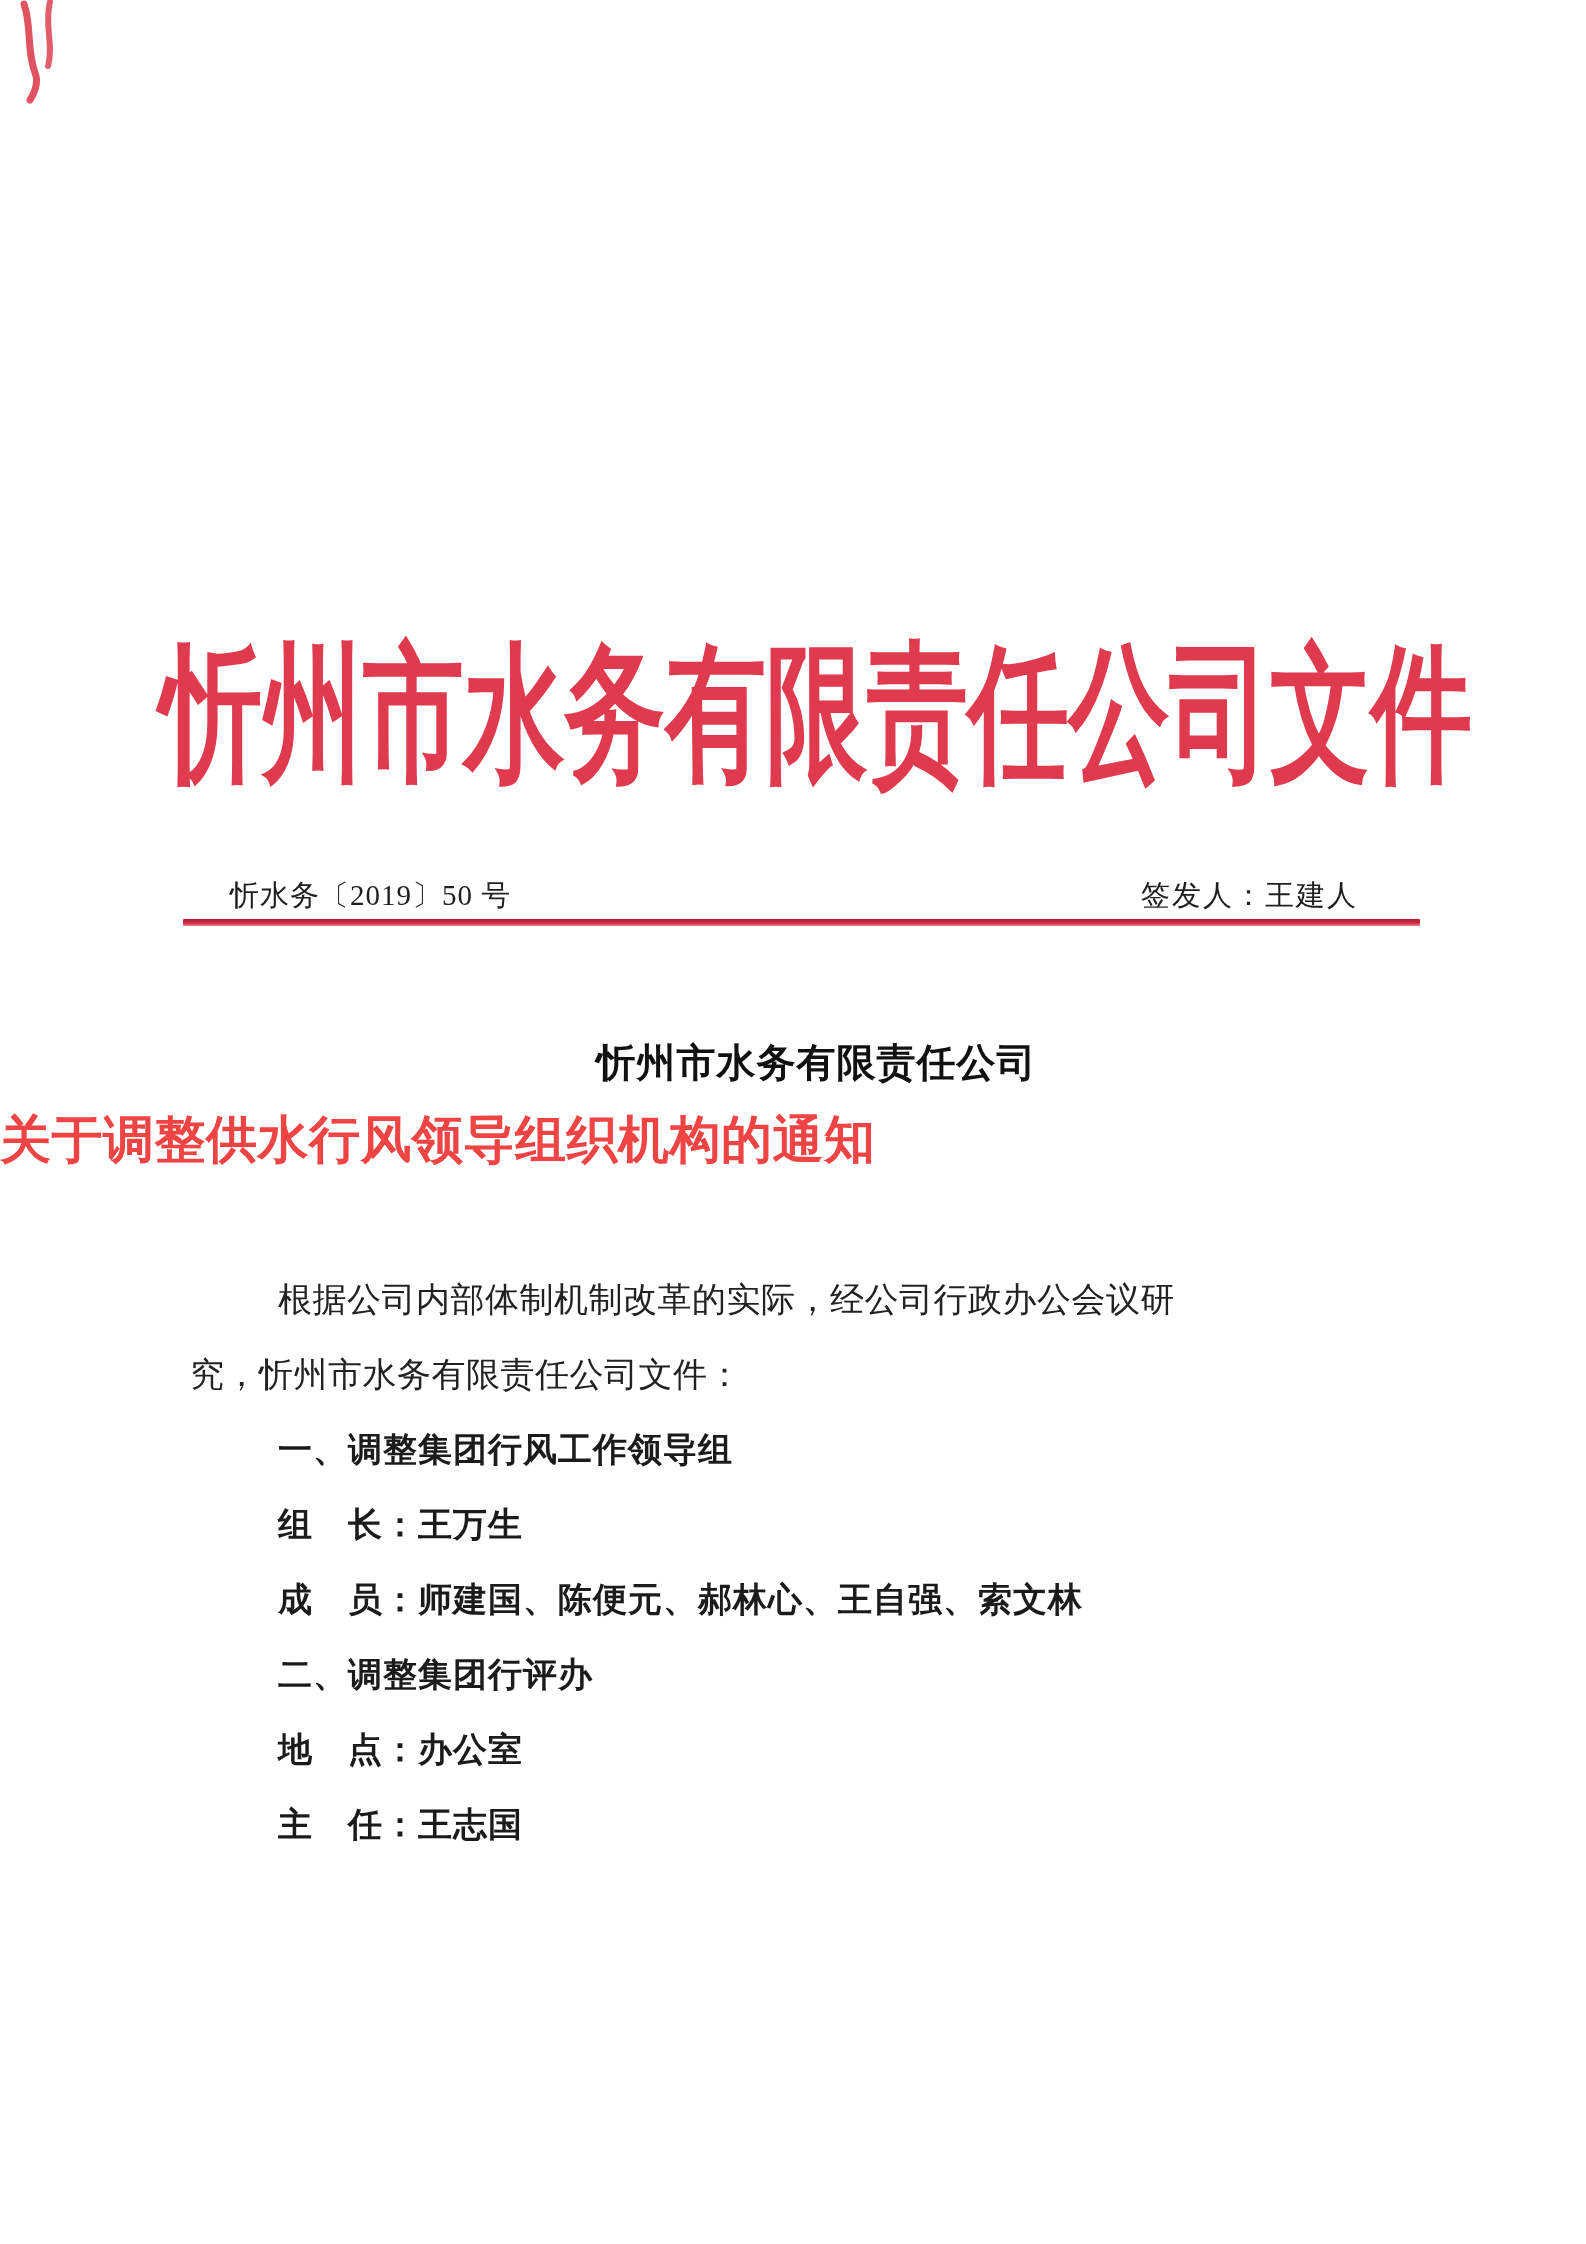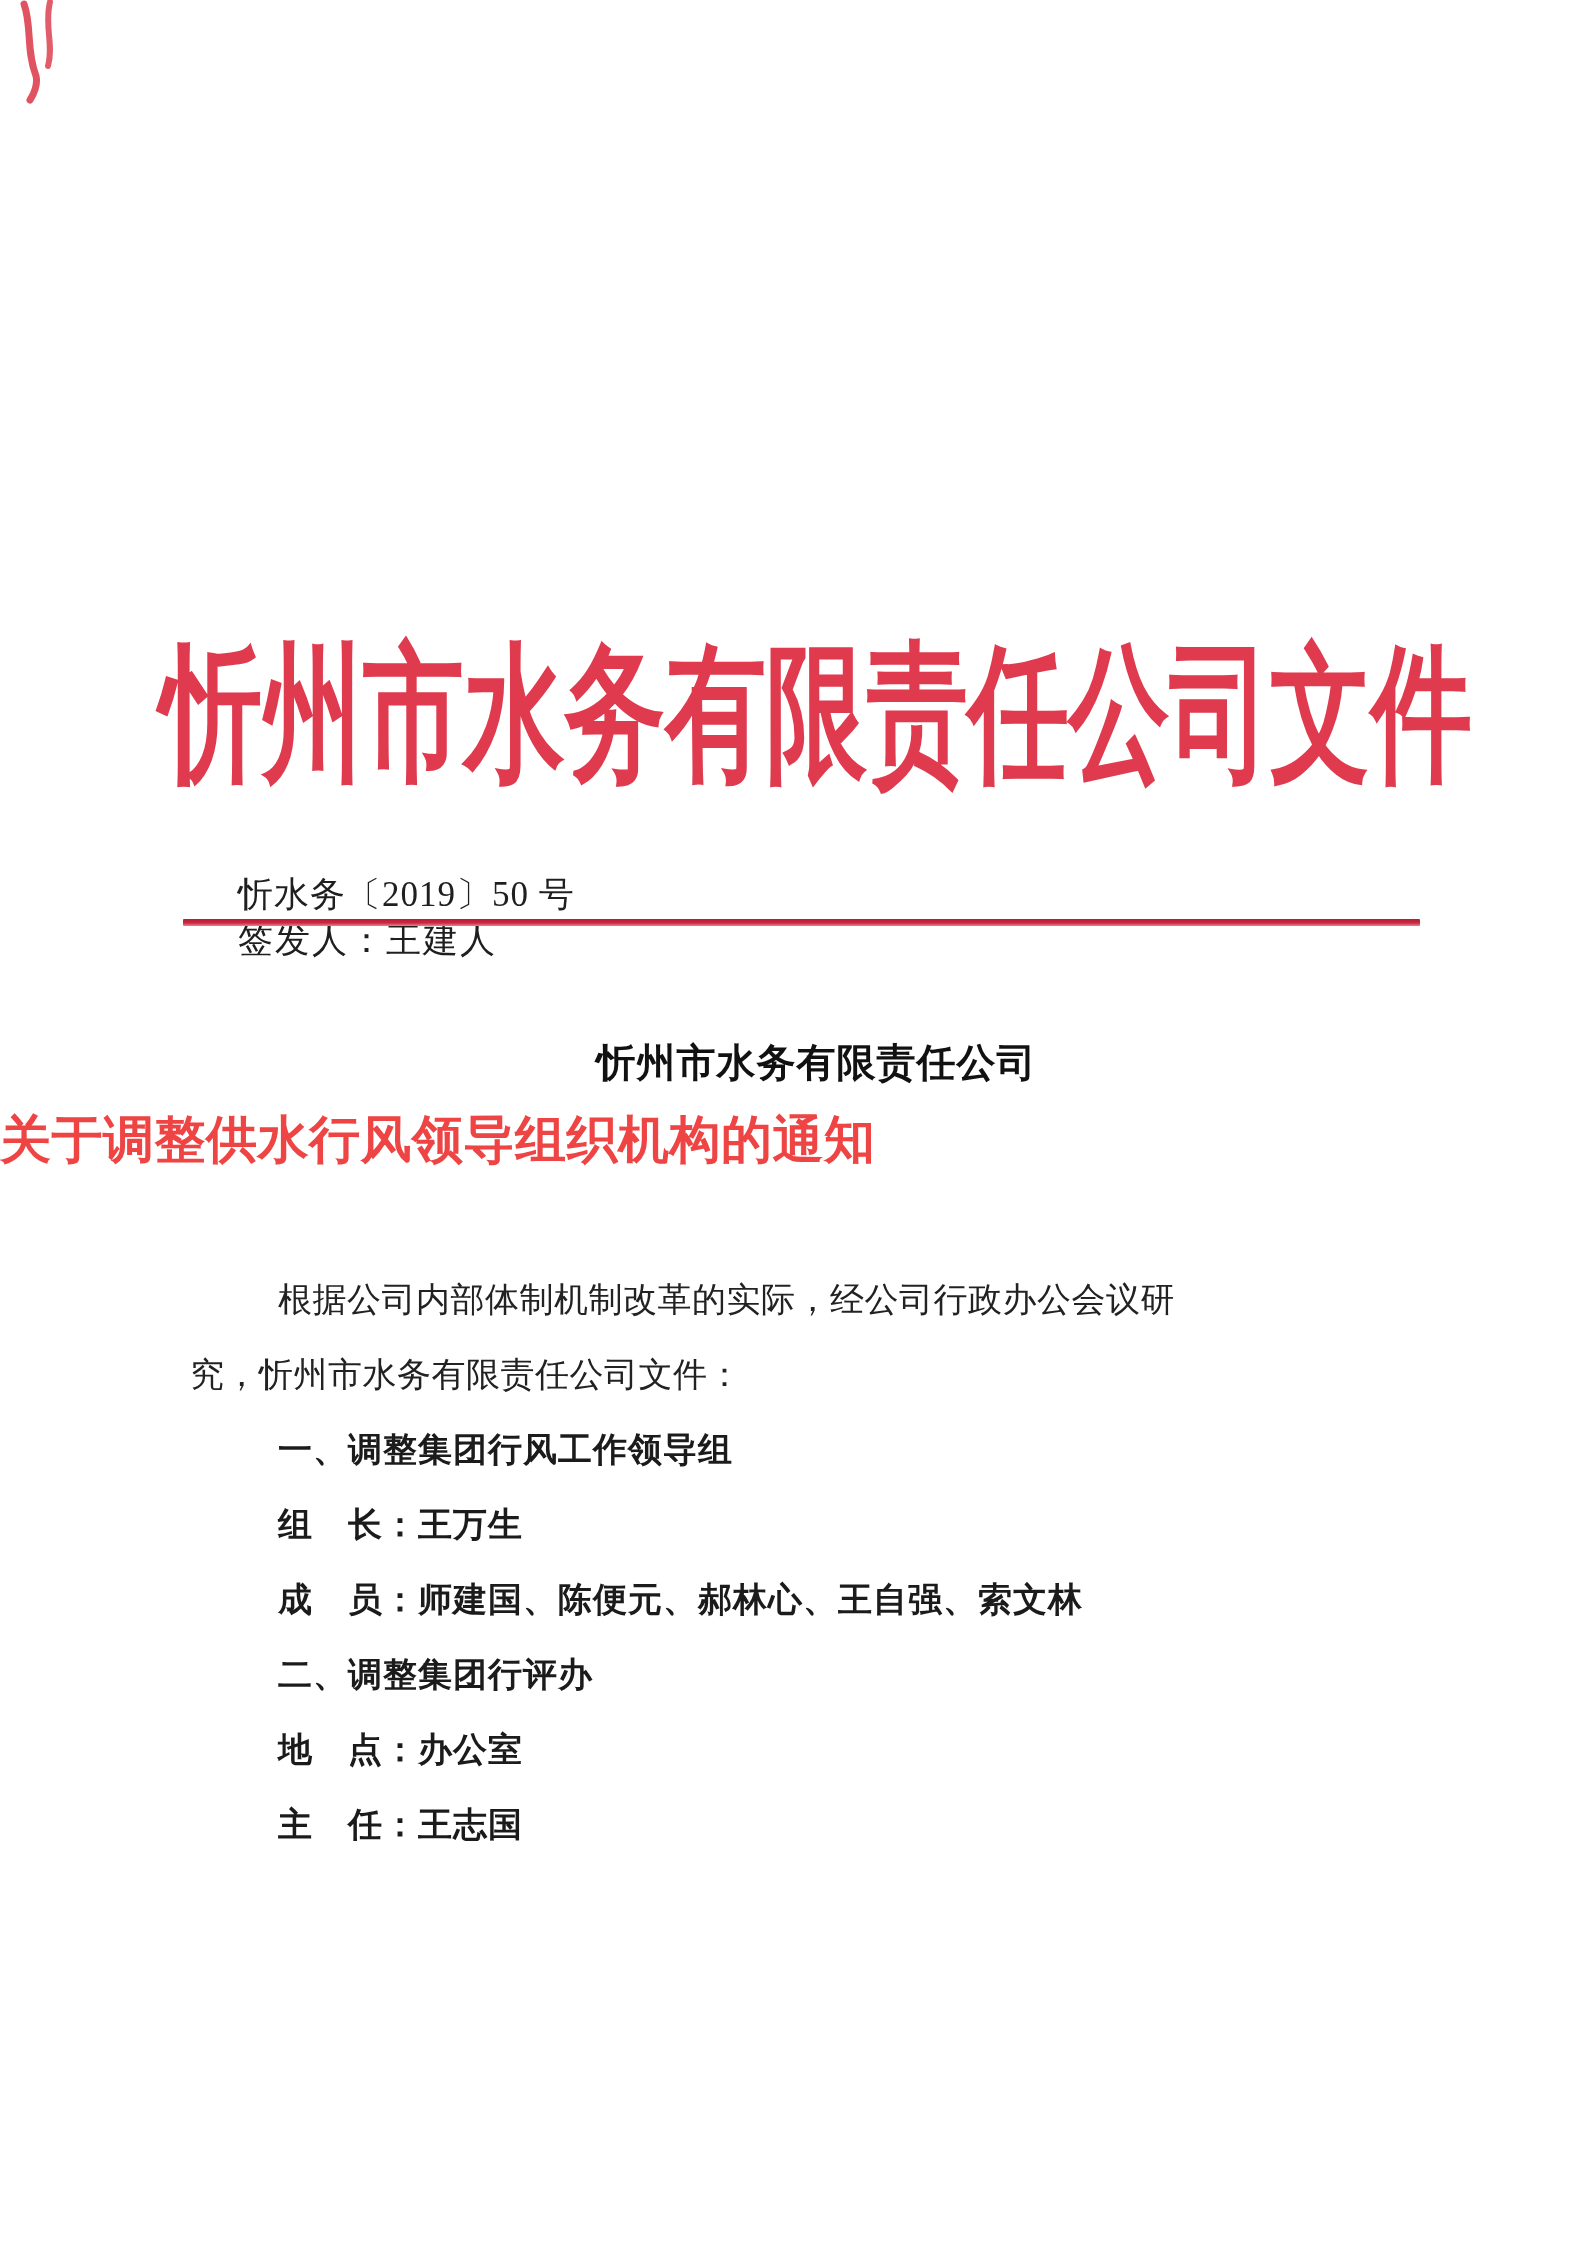--- a/index.html
+++ b/index.html
@@ -38,34 +38,33 @@
     color: #df3a4e;
     transform: scale(0.96, 1.42);
     transform-origin: 50% 50%;
     white-space: nowrap;
     font-family: "Liberation Serif", "DejaVu Serif", serif;
   }
 
   
   .doc-info-row {
     position: absolute;
-    left: 193px;
+    left: 185px;
     top: 872px;
     width: 1237px;
     display: flex;
     justify-content: space-between;
     align-items: baseline;
-    font-size: 35px;
+    font-size: 29px;
     line-height: 46px;
     padding: 0;
     box-sizing: border-box;
-    flex-direction: column;
   }
   .doc-number { margin-left: 45px; letter-spacing: 1px; }
-  .issuer     { margin-right: 48px; letter-spacing: 2px; }
+  .issuer     { margin-right: 64px; letter-spacing: 2px; }
 
   .red-rule {
     position: absolute;
     left: 183px;
     top: 919px;
     width: 1237px;
     height: 7px;
     background: linear-gradient(to bottom, #b01f33 0%, #cc2840 55%, #ee7f8d 100%);
     border-radius: 1px;
   }

